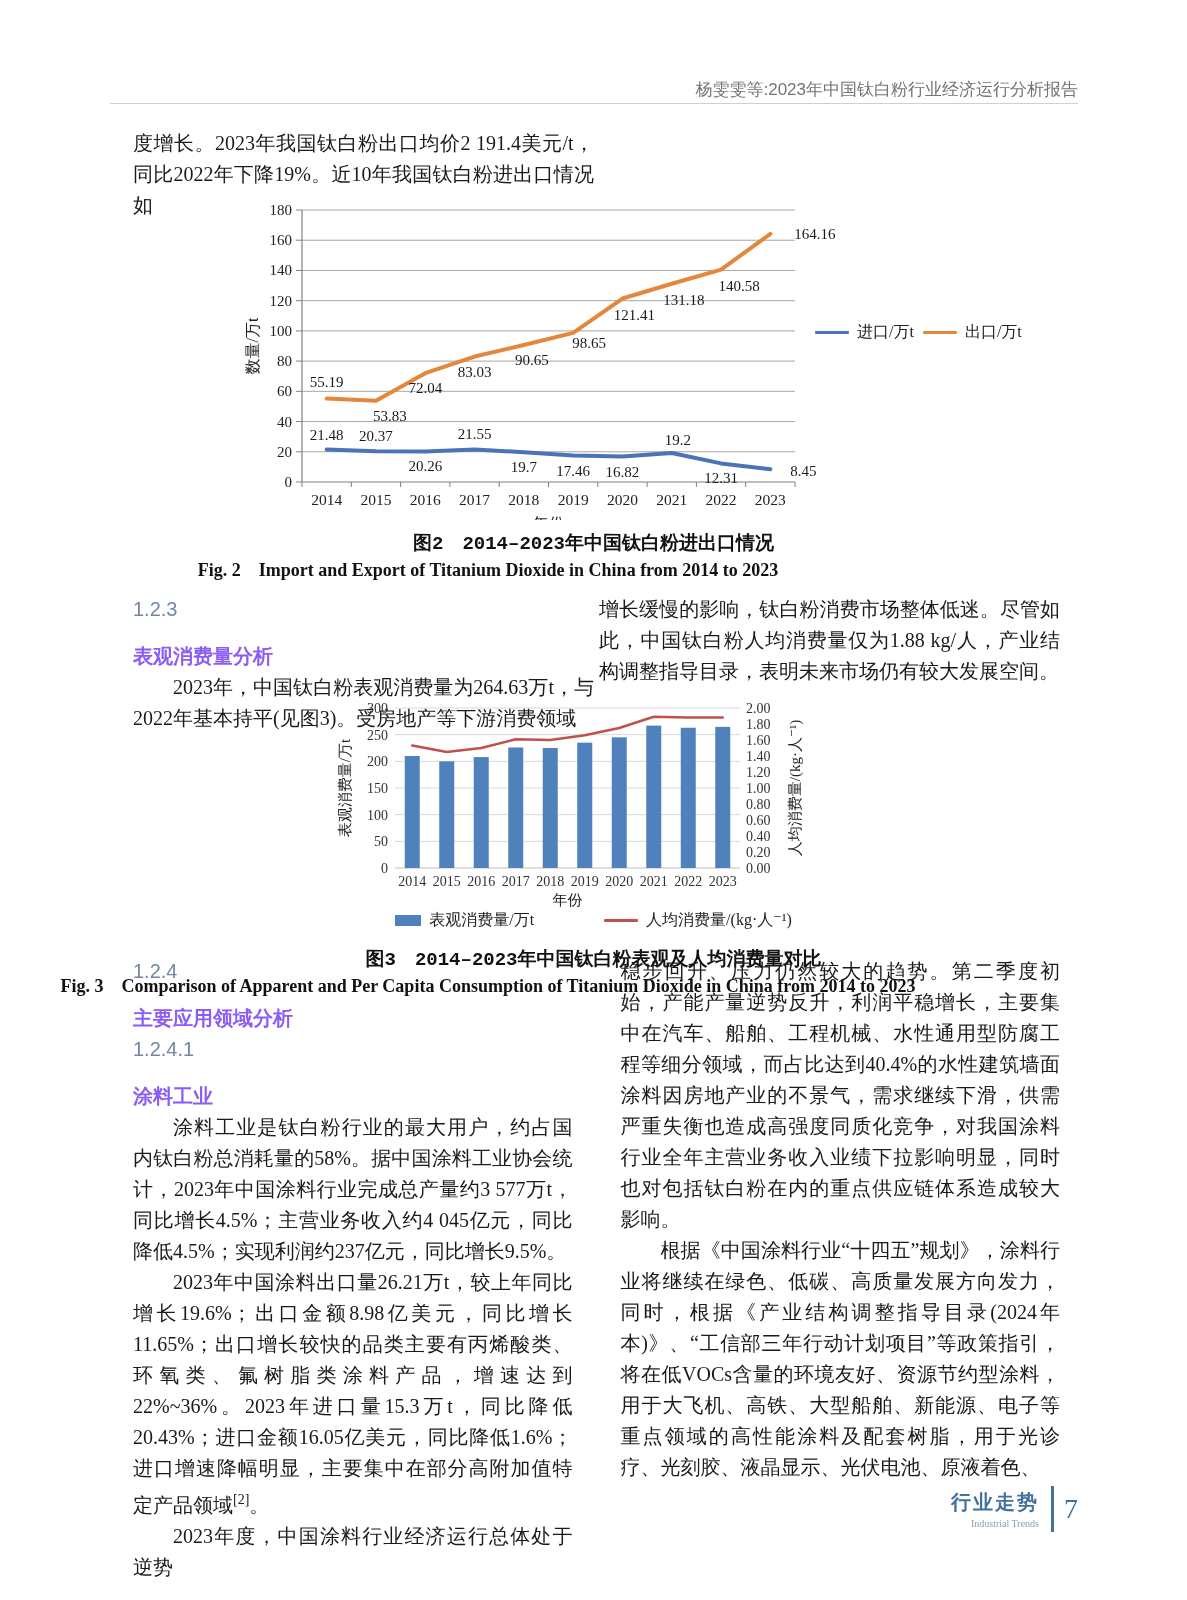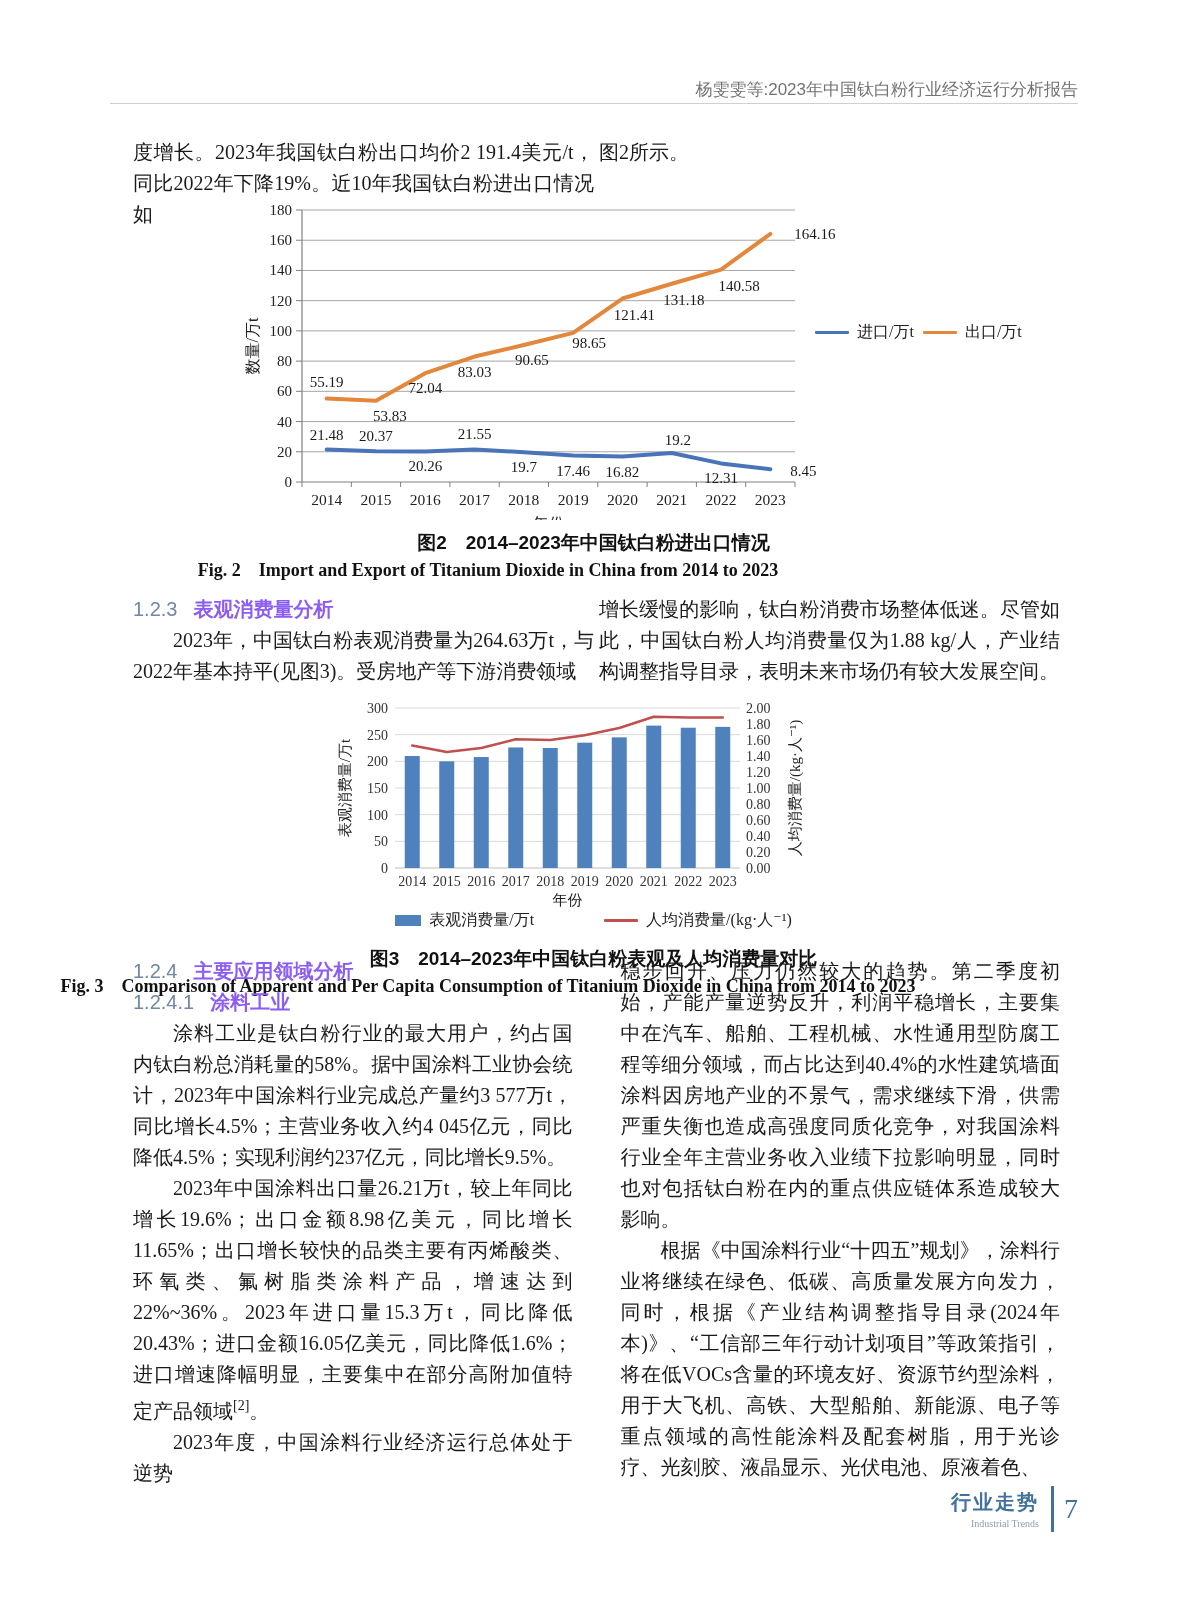--- a/index.html
+++ b/index.html
@@ -7,25 +7,25 @@
         font-family:"Liberation Serif","DejaVu Serif",serif;color:#1a1a1a;}
   .running-head{position:absolute;top:78px;left:110px;width:968px;text-align:right;
         font-family:"Liberation Sans","DejaVu Sans",sans-serif;font-size:17px;color:#737373;}
   .head-rule{position:absolute;top:103px;left:110px;width:968px;height:1px;background:#ccd1d5;}
   .body-text{font-size:20px;line-height:31px;text-align:justify;}
   .two-col{position:absolute;left:133px;width:927px;display:flex;gap:5px;}
   .col{width:461px;}
   .p-indent{text-indent:2em;margin:0;}
   .p-noindent{text-indent:0;margin:0;}
   .sec-head{display:flex;align-items:baseline;gap:16px;line-height:31px;
-        font-family:"Liberation Sans","DejaVu Sans",sans-serif;}
+        font-family:"Liberation Sans","DejaVu Sans",sans-serif;flex-direction:column;}
   .sec-num{color:#7286a5;font-size:20px;}
   .sec-title{color:#8b5cf6;font-size:20px;font-weight:bold;}
   .caption-zh{position:absolute;left:0;width:1187px;text-align:center;
-        font-family:Liberation Sans, sans-serif;font-weight:bold;font-size:19px;color:#111;}
+        font-family:Liberation Mono, monospace;font-weight:bold;font-size:19px;color:#111;}
   .caption-en{position:absolute;left:0;width:976px;text-align:center;
         font-family:"Liberation Serif","DejaVu Serif",serif;font-weight:bold;font-size:18px;color:#111;}
   .fig-svg{position:absolute;}
   .fig2-legend{position:absolute;left:815px;top:322px;display:flex;flex-direction:row;gap:9px;}
   .legend-row{display:flex;align-items:center;gap:8px;font-size:16px;color:#222;}
   .line-swatch{width:34px;height:3px;border-radius:1px;}
   .bar-swatch{width:26px;height:11px;}
   .fig3-legend{position:absolute;left:0;top:910px;width:1187px;display:flex;justify-content:center;
         align-items:center;gap:70px;}
   sup{font-size:70%;}
@@ -38,26 +38,23 @@
   .footer-num{font-size:28px;color:#41719c;}
 </style>
 </head>
 <body>
 
 <div class="page">
 
   <div class="running-head">杨雯雯等:2023年中国钛白粉行业经济运行分析报告</div>
   <div class="head-rule"></div>
 
-  <div class="two-col body-text" style="top:128px;margin-top:9px;">
+  <div class="two-col body-text" style="top:128px;">
     <div class="col">
       <p class="p-noindent">度增长。2023年我国钛白粉出口均价2 191.4美元/t，同比2022年下降19%。近10年我国钛白粉进出口情况如</p>
-    </div>
-    <div class="col">
-      <p class="p-noindent">图2所示。</p>
     </div>
   </div>
 
   <svg id="fig2-svg" class="fig-svg" style="left:240px;top:198px;" width="600" height="322">
       <line x1="62" y1="253.77777777777777" x2="555" y2="253.77777777777777" stroke="#a6a6a6" stroke-width="1"></line>
       <line x1="62" y1="223.55555555555554" x2="555" y2="223.55555555555554" stroke="#a6a6a6" stroke-width="1"></line>
       <line x1="62" y1="193.33333333333331" x2="555" y2="193.33333333333331" stroke="#a6a6a6" stroke-width="1"></line>
       <line x1="62" y1="163.11111111111111" x2="555" y2="163.11111111111111" stroke="#a6a6a6" stroke-width="1"></line>
       <line x1="62" y1="132.88888888888889" x2="555" y2="132.88888888888889" stroke="#a6a6a6" stroke-width="1"></line>
       <line x1="62" y1="102.66666666666666" x2="555" y2="102.66666666666666" stroke="#a6a6a6" stroke-width="1"></line>

